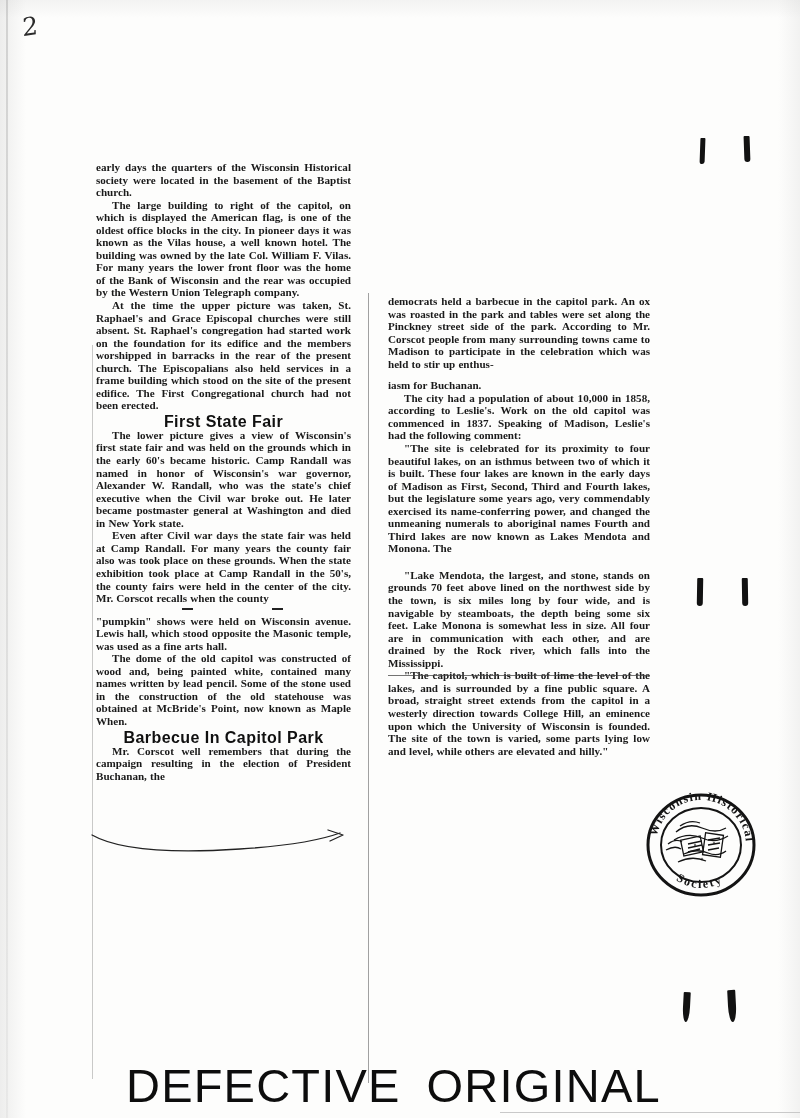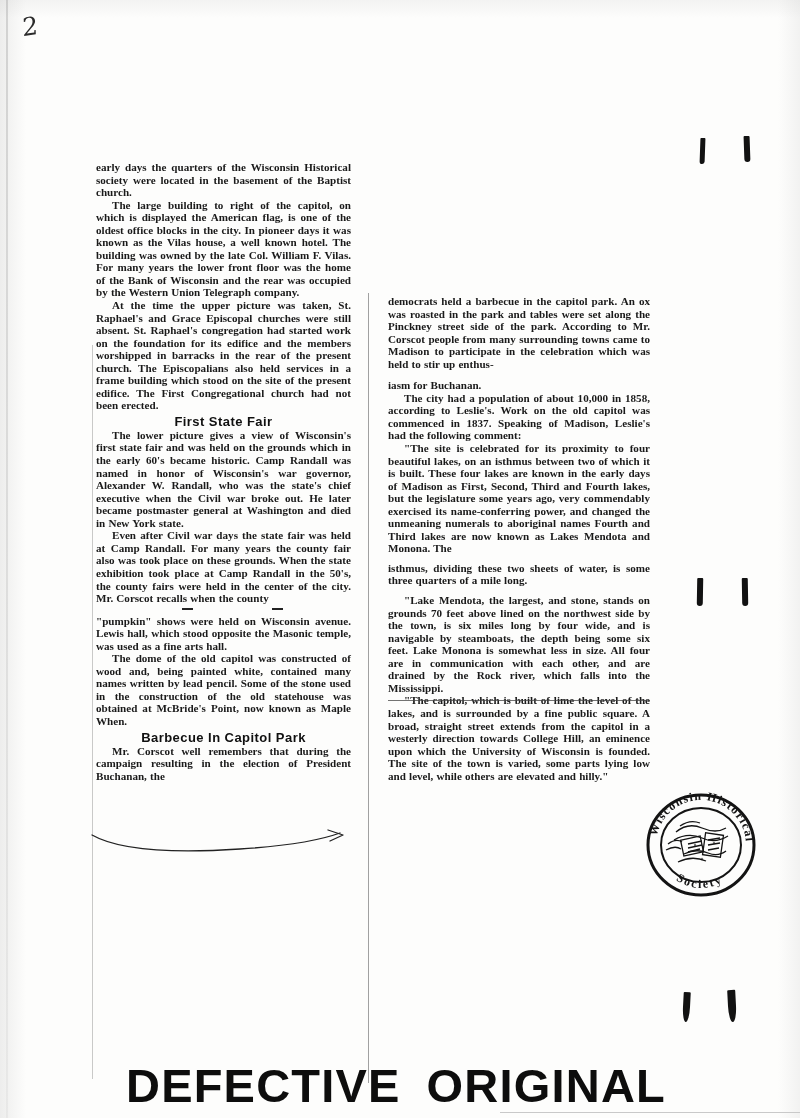--- a/index.html
+++ b/index.html
@@ -94,21 +94,21 @@
     font-weight: bold;
     font-family: "Liberation Serif", "DejaVu Serif", serif;
     word-spacing: .4px;
     -webkit-font-smoothing: none;
   }
   p.para.noindent { text-indent: 0; }
 
   h3.subhead {
     margin: 3px 0 1px 0;
     text-align: center;
-    font-size: 13px;
+    font-size: 16px;
     line-height: 13px;
     font-weight: bold;
     letter-spacing: .45px;
     font-family: "Liberation Sans", "DejaVu Sans", sans-serif;
     color: #101010;
   }
 
   
   .defect-gap {
     height: 10px;
@@ -167,21 +167,21 @@
     border-radius: 1px 1px 3px 3px;
   }
 
   
   #defective-banner {
     position: absolute;
     left: 126px;
     top: 1058px;
     width: 540px;
     font-family: "Liberation Sans", "DejaVu Sans", sans-serif;
-    font-weight: bold;
+    font-weight: normal;
     font-size: 47px;
     letter-spacing: 1.2px;
     color: #0d0d0d;
     white-space: nowrap;
   }
   #defective-banner .gap { display: inline-block; width: 26px; }
 
   
   #bottom-scanline {
     position: absolute;
@@ -250,21 +250,20 @@
       <p class="para noindent">democrats held a barbecue in the capitol park. An ox was roasted in the park and tables were set along the Pinckney street side of the park. According to Mr. Corscot people from many surrounding towns came to Madison to participate in the celebration which was held to stir up enthus-</p>
 
       <div style="height:9px"></div>
 
       <p class="para noindent">iasm for Buchanan.</p>
       <p class="para">The city had a population of about 10,000 in 1858, according to Leslie's. Work on the old capitol was commenced in 1837. Speaking of Madison, Leslie's had the following comment:</p>
       <p class="para">"The site is celebrated for its proximity to four beautiful lakes, on an isthmus between two of which it is built. These four lakes are known in the early days of Madison as First, Second, Third and Fourth lakes, but the legislature some years ago, very commendably exercised its name-conferring power, and changed the unmeaning numerals to aboriginal names Fourth and Third lakes are now known as Lakes Mendota and Monona.  The</p>
 
       <div style="height:7px"></div>
 
-      <p class="para noindent">isthmus, dividing these two sheets of water, is some three quarters of a mile long.</p>
 
       <div style="height:7px"></div>
 
       <p class="para">"Lake Mendota, the largest, and stone, stands on grounds 70 feet above lined on the northwest side by the town, is six miles long by four wide, and is navigable by steamboats, the depth being some six feet. Lake Monona is somewhat less in size. All four are in communication with each other, and are drained by the Rock river, which falls into the Mississippi.</p>
 
       <p class="para defect-overstrike">"The capitol, which is built of lime the level of the lakes, and is surrounded by a fine public square.  A broad, straight street extends from the capitol in a westerly direction towards College Hill, an eminence upon which the University of Wisconsin is founded. The site of the town is varied, some parts lying low and level, while others are elevated and hilly."</p>
     </div>
 
     <svg id="doodle-arrow" viewBox="0 0 268 26">
       <path d="M2 6 C 30 22, 90 24, 150 20 C 196 17, 228 12, 250 4" fill="none" stroke="#222" stroke-width="1.3" stroke-linecap="round"></path>

